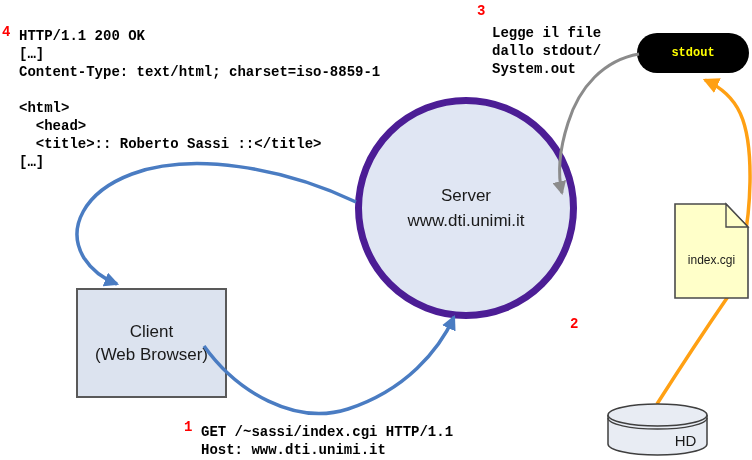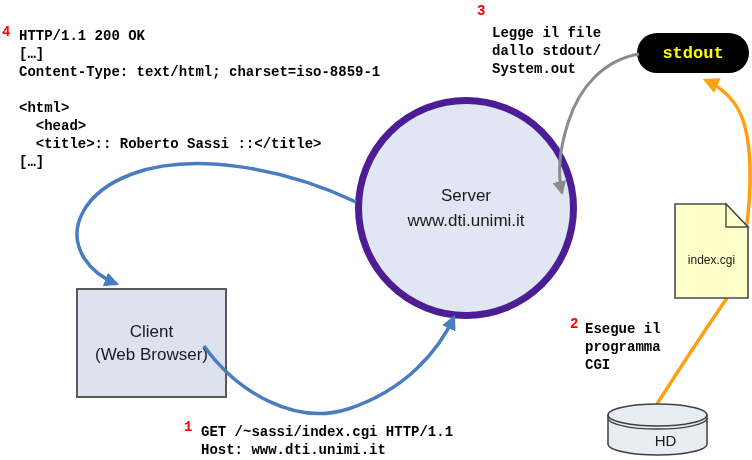--- a/index.html
+++ b/index.html
@@ -33,27 +33,27 @@
   }
   #client-node {
     left:52px; top:288px; width:151px; height:110px;
     border:2px solid #595959; box-sizing:border-box;
     font-size:17px; line-height:23px;margin-left:24px;
   }
   #stdout-node {
     left:637px; top:33px; width:112px; height:40px;
     border-radius:20px;
     font-family:"Liberation Mono", monospace;
-    font-weight:bold; font-size:17px;
+    font-weight:bold; font-size:12px;
   }
   .shape-label {
     position:absolute; text-align:center; color:#1a1a1a;
   }
   #file-label { left:675px; top:253px; width:73px; font-size:12px; }
-  #hd-label   { left:616px; top:432px; width:99px; font-size:15px; }
+  #hd-label   { left:636px; top:432px; width:99px; font-size:15px; }
 </style>
 </head>
 <body>
 
 <div class="layer">
   <div id="server-node" class="node" style="background: rgb(224, 230, 243);">
     <span>Server
 www.dti.unimi.it</span>
   </div>
   <div id="client-node" class="node" style="background: rgb(220, 227, 239);">
@@ -109,23 +109,20 @@
   &lt;head&gt;
   &lt;title&gt;:: Roberto Sassi ::&lt;/title&gt;
 […]</div>
 
   <span class="step-num" style="left: 477px; top: 4px; color: rgb(255, 0, 0);">3</span>
   <div class="mono" style="left:492px; top:24px;">Legge il file
 dallo stdout/
 System.out</div>
 
   <span class="step-num" style="left: 570px; top: 317px; color: rgb(255, 0, 0);">2</span>
-  <div class="mono" style="left:585px; top:320px;">Esegue il
-programma
-CGI</div>
 
   <span class="step-num" style="left: 184px; top: 420px; color: rgb(255, 0, 0);">1</span>
   <div class="mono" style="left:201px; top:423px;">GET /~sassi/index.cgi HTTP/1.1
 Host: www.dti.unimi.it</div>
 
   <div id="file-label" class="shape-label">index.cgi</div>
 
   <div id="hd-label" class="shape-label">HD</div>
 </div>
 

